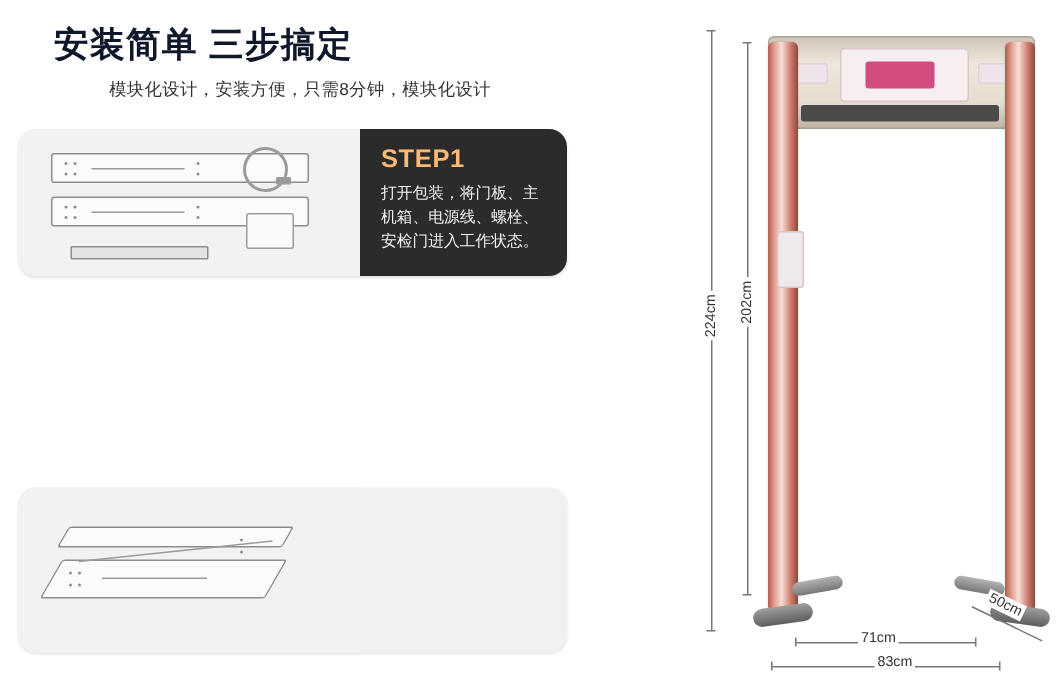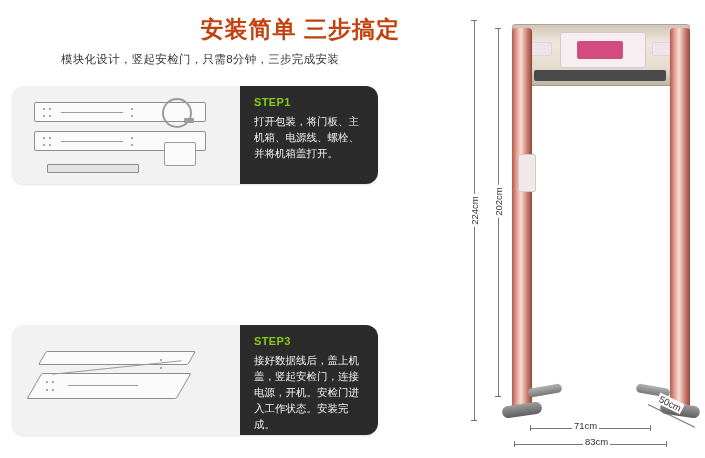--- a/index.html
+++ b/index.html
@@ -27,25 +27,26 @@
     left: 0;
     top: 0;
     width: 400px;
     height: 458px;
   }
   .title {
     position: absolute;
     left: 0;
     top: 14px;
     width: 400px;
-    text-align: right;
+    text-align: left;
     font-size: 23px;
     font-weight: bold;
     letter-spacing: 1px;
-    color: #c2410c;
+    color: #0f172a;
+    padding-left: 36px;
   }
   .subtitle {
     position: absolute;
     left: 0;
     top: 52px;
     width: 400px;
     text-align: center;
     font-size: 11.5px;
     color: #333;
     letter-spacing: 0.3px;
@@ -78,25 +79,25 @@
     right: 0;
     top: 0;
     width: 138px;
     height: 100%;
     background: #2b2b2b;
     color: #ffffff;
     box-sizing: border-box;
     padding: 10px 12px 8px 14px;
   }
   .card-text .st-head {
-    font-size: 11px;
+    font-size: 17px;
     font-weight: bold;
     letter-spacing: 0.4px;
     margin-bottom: 5px;
-    color: #84cc16;
+    color: #fdba74;
   }
   .card-text .st-body {
     font-size: 10.5px;
     line-height: 16px;
     color: #f0f0f0;
   }
 
   
   .panel {
     position: absolute;
@@ -269,21 +270,21 @@
   }
 </style>
 </head>
 <body>
 
 <div class="page">
 
   <div class="left">
 
     <div class="title">安装简单 三步搞定</div>
-    <div class="subtitle">模块化设计，竖起安检门，只需8分钟，三步完成安装</div>
+    <div class="subtitle">模块化设计，安装方便，只需8分钟，模块化设计</div>
 
     <div class="step-card" id="card1">
       <div class="card-img">
         <div class="panel s1-p1">
           <div class="dot" style="left:8px;top:5px;"></div>
           <div class="dot" style="left:8px;top:12px;"></div>
           <div class="dot" style="left:14px;top:5px;"></div>
           <div class="dot" style="left:14px;top:12px;"></div>
           <div class="dot" style="left:96px;top:5px;"></div>
           <div class="dot" style="left:96px;top:12px;"></div>
@@ -298,42 +299,38 @@
           <div class="dot" style="left:96px;top:12px;"></div>
           <div class="bar-line" style="left:26px;top:9px;width:62px;"></div>
         </div>
         <div class="panel s1-p3"></div>
         <div class="s1-ring"></div>
         <div class="s1-plug"></div>
         <div class="s1-box"></div>
       </div>
       <div class="card-text">
         <div class="st-head">STEP1</div>
-        <div class="st-body">打开包装，将门板、主机箱、电源线、螺栓、并将机箱盖打开。</div>
+        <div class="st-body">打开包装，将门板、主机箱、电源线、螺栓、安检门进入工作状态。</div>
       </div>
     </div>
 
 
     <div class="step-card" id="card3">
       <div class="card-img">
         <div class="skew-box" style="left:30px;top:26px;width:150px;height:14px;border-radius:2px;"></div>
         <div class="skew-box" style="left:22px;top:48px;width:150px;height:26px;border-radius:2px;"></div>
         <div class="dot" style="left:34px;top:56px;"></div>
         <div class="dot" style="left:34px;top:64px;"></div>
         <div class="dot" style="left:40px;top:56px;"></div>
         <div class="dot" style="left:40px;top:64px;"></div>
         <div class="dot" style="left:148px;top:34px;"></div>
         <div class="dot" style="left:148px;top:42px;"></div>
         <div class="bar-line" style="left:56px;top:60px;width:70px;"></div>
         <div class="bar-line" style="left:40px;top:42px;width:130px;transform:rotate(-6deg);"></div>
       </div>
-      <div class="card-text">
-        <div class="st-head">STEP3</div>
-        <div class="st-body">接好数据线后，盖上机盖，竖起安检门，连接电源，开机。安检门进入工作状态。安装完成。</div>
-      </div>
     </div>
   </div>
 
   <div class="right">
 
     <div class="gate">
       <div class="header-beam">
         <div class="beam-badge"></div>
         <div class="beam-badge beam-badge-2"></div>
         <div class="beam-screen">

